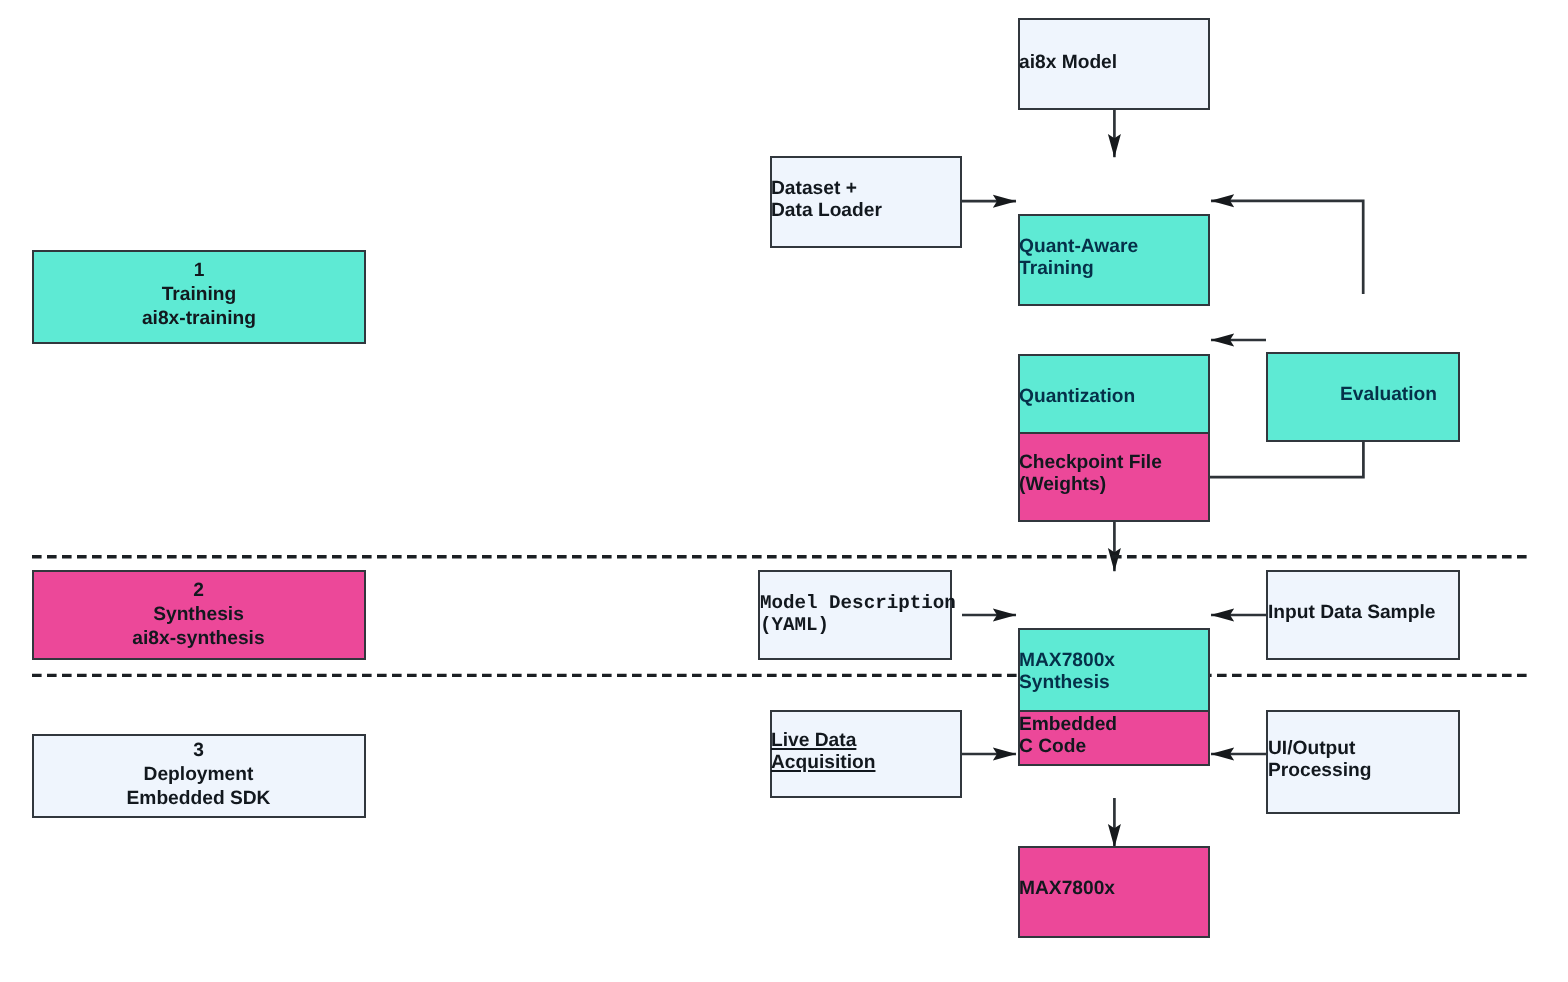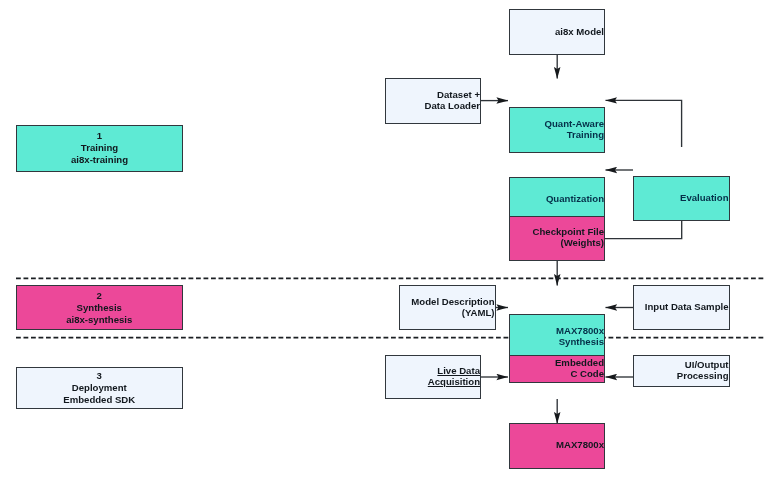--- a/index.html
+++ b/index.html
@@ -3,21 +3,21 @@
 <meta charset="utf-8">
 <title>ai8x Development Flow</title>
 <style>
   html,body{margin:0;padding:0;background:#ffffff;}
   body{width:784px;height:491px;overflow:hidden;
        font-family:"Liberation Sans",sans-serif;
        -webkit-font-smoothing:antialiased;}
   #diagram{position:relative;width:784px;height:491px;background:#fff;}
   svg.layer{position:absolute;left:0;top:0;width:784px;height:491px;pointer-events:none;}
   .node{position:absolute;box-sizing:border-box;border:1.3px solid #31373d;
-        display:flex;flex-direction:column;align-items:flex-end;justify-content:center;
+        display:flex;flex-direction:column;align-items:flex-start;justify-content:center;
         text-align:center;font-weight:bold;font-size:9.6px;line-height:10.8px;
         color:#12181e;}
   .node span{display:block;white-space:nowrap;}
   .n-pale{background:#eff5fd;}
   .n-cyan{background:#5eead4;color:#053049;margin-top:29px;}
   .n-blue{background:#ec4899;}
   .stage{position:absolute;box-sizing:border-box;border:1.3px solid #31373d;
          display:flex;flex-direction:column;align-items:center;justify-content:center;
          text-align:center;font-weight:bold;font-size:9.6px;line-height:12.0px;
          color:#12181e;}
@@ -106,21 +106,21 @@
 
   <div class="node n-cyan" style="left:633px;top:147px;width:96.5px;height:45px;padding-left:36px;">
     <span>Evaluation</span>
   </div>
 
   <div class="node n-blue" style="left:508.5px;top:215.5px;width:96.5px;height:45px;">
     <span>Checkpoint File</span>
     <span>(Weights)</span>
   </div>
 
-  <div class="node n-pale" style="left:399px;top:285px;width:96.5px;height:45px;">
+  <div class="node n-pale" style="left:379px;top:285px;width:96.5px;height:45px;font-family:Liberation Mono, monospace;">
     <span>Model Description</span>
     <span>(YAML)</span>
   </div>
 
   <div class="node n-cyan nd-synth" style="left:508.5px;top:285px;width:96.5px;height:45px;">
     <span class="big">MAX7800x</span>
     <span>Synthesis</span>
   </div>
 
   <div class="node n-pale" style="left:633px;top:285px;width:96.5px;height:45px;">
@@ -130,21 +130,21 @@
   <div class="node n-pale" style="left:384.5px;top:355px;width:96.5px;height:44px;text-decoration:underline;">
     <span>Live Data</span>
     <span>Acquisition</span>
   </div>
 
   <div class="node n-blue" style="left:508.5px;top:355px;width:96.5px;height:28px;">
     <span>Embedded</span>
     <span>C Code</span>
   </div>
 
-  <div class="node n-pale" style="left:633px;top:355px;width:96.5px;height:32px;">
+  <div class="node n-pale" style="left:633px;top:355px;width:96.5px;height:52px;">
     <span>UI/Output</span>
     <span>Processing</span>
   </div>
 
   <div class="node n-blue nd-chip" style="left:508.5px;top:423px;width:96.5px;height:45.5px;">
     <span class="big">MAX7800x</span>
   </div>
 
 </div>
 

